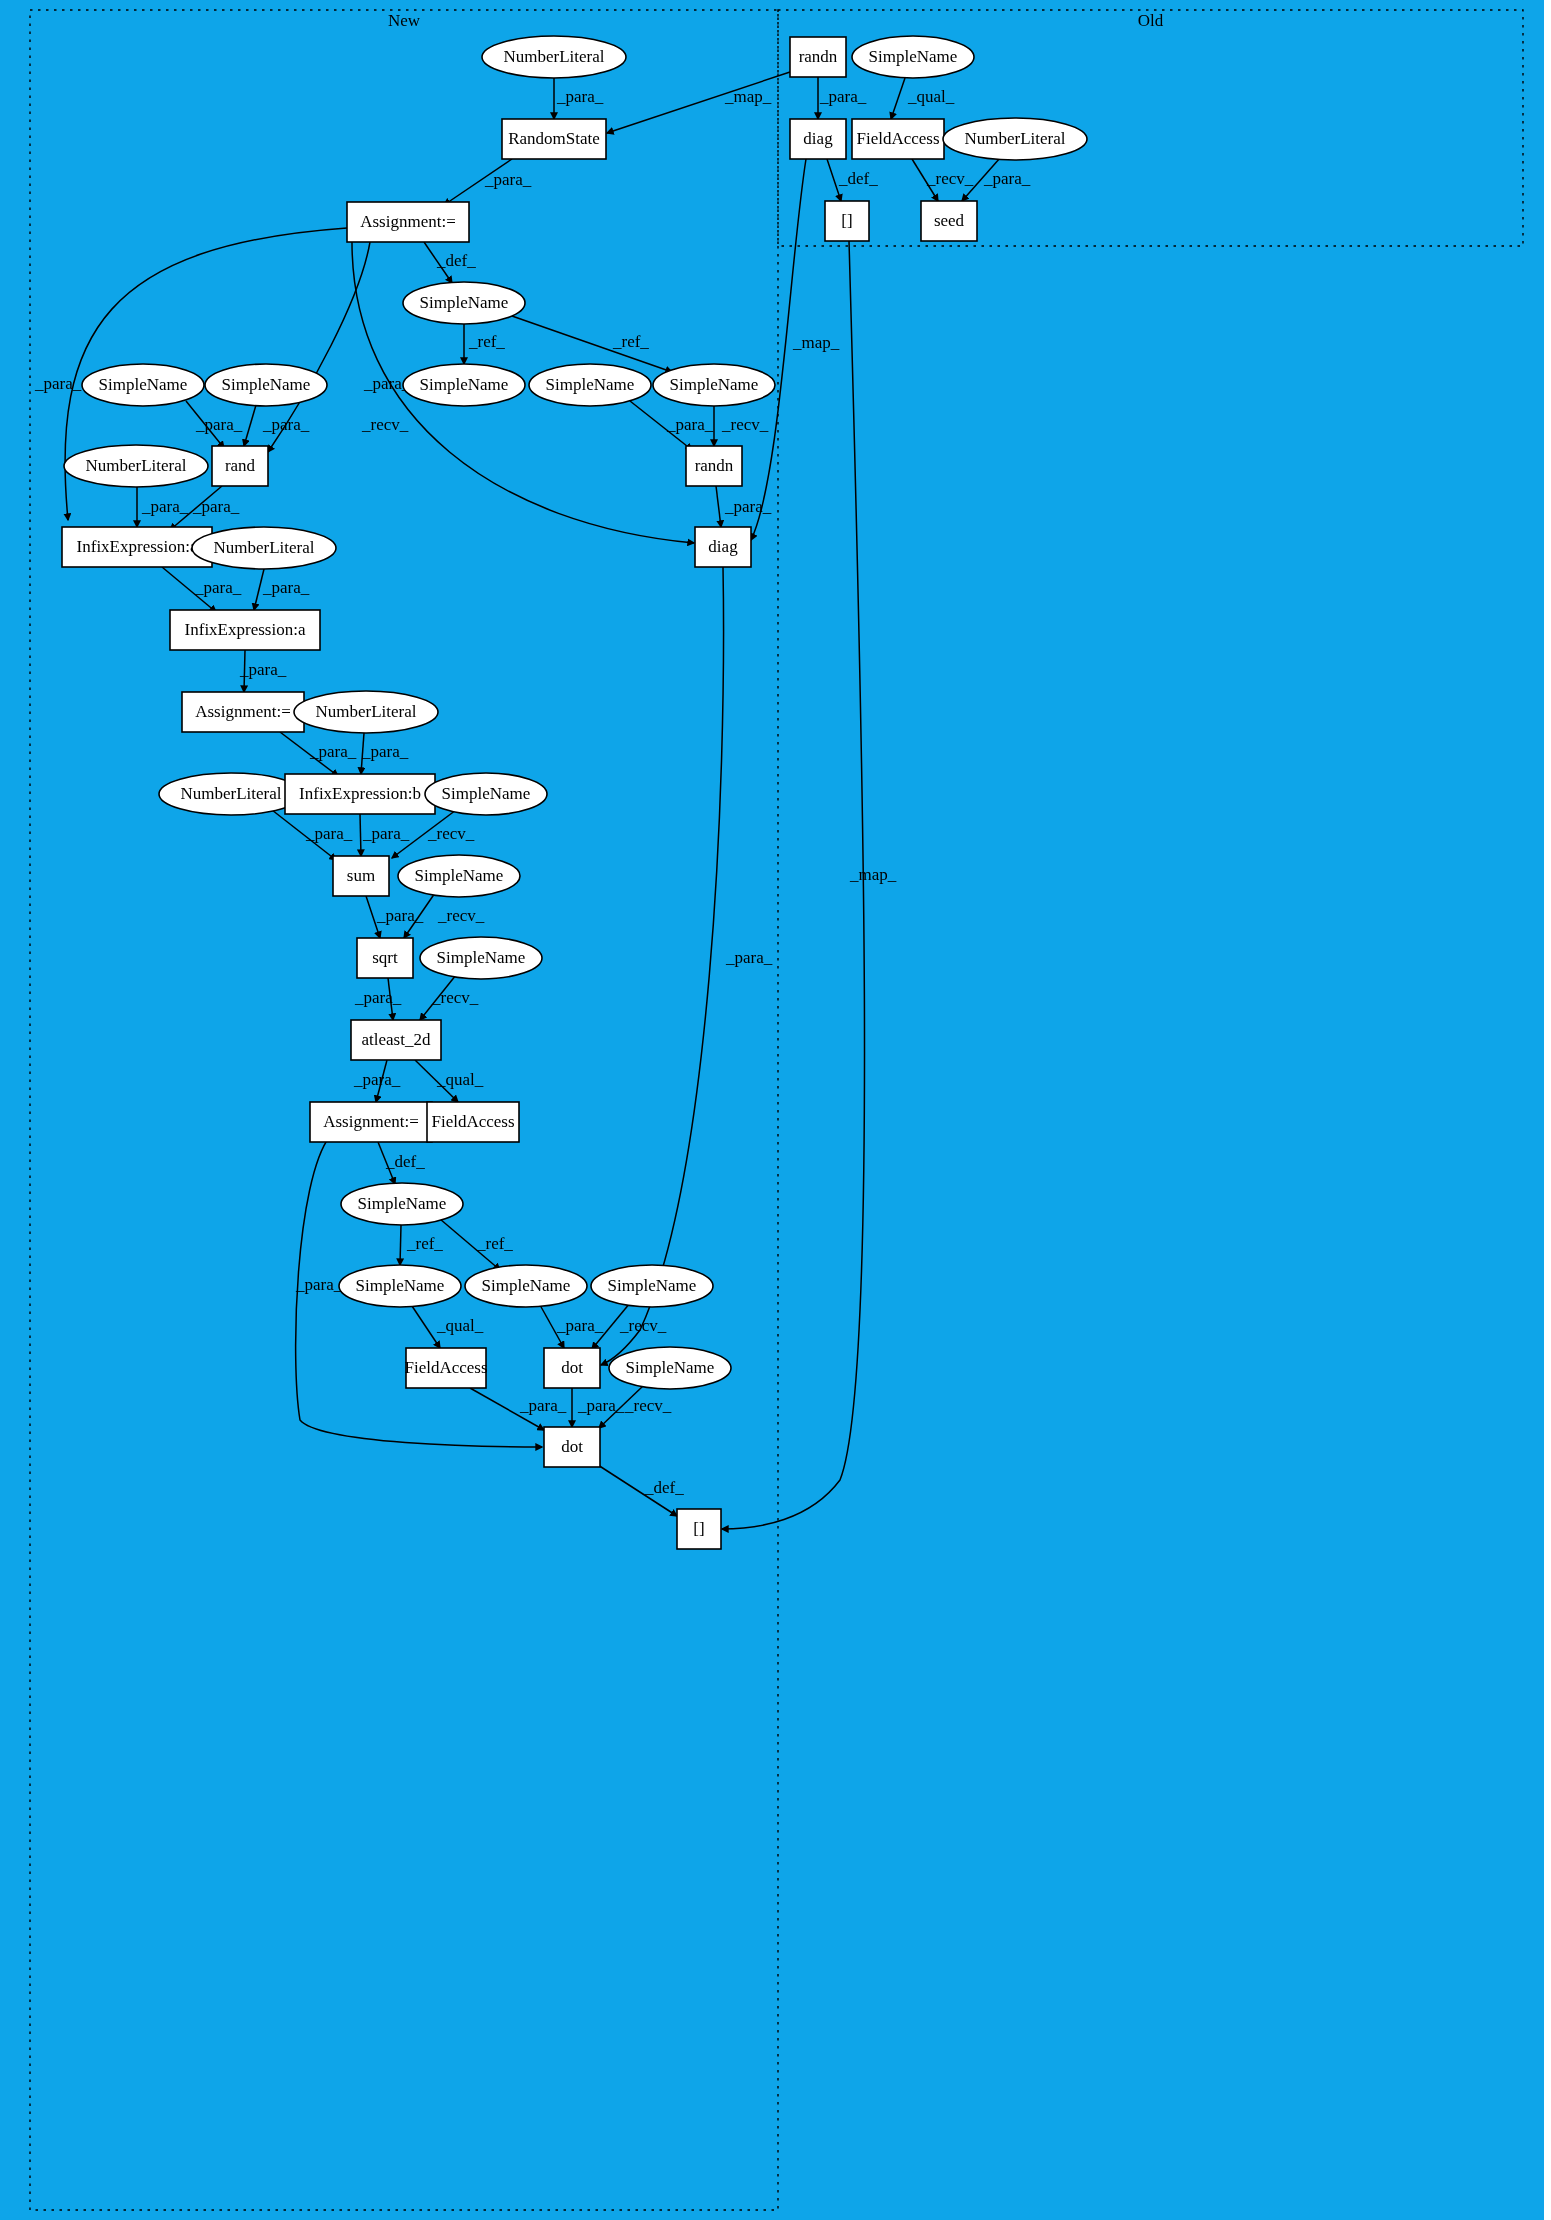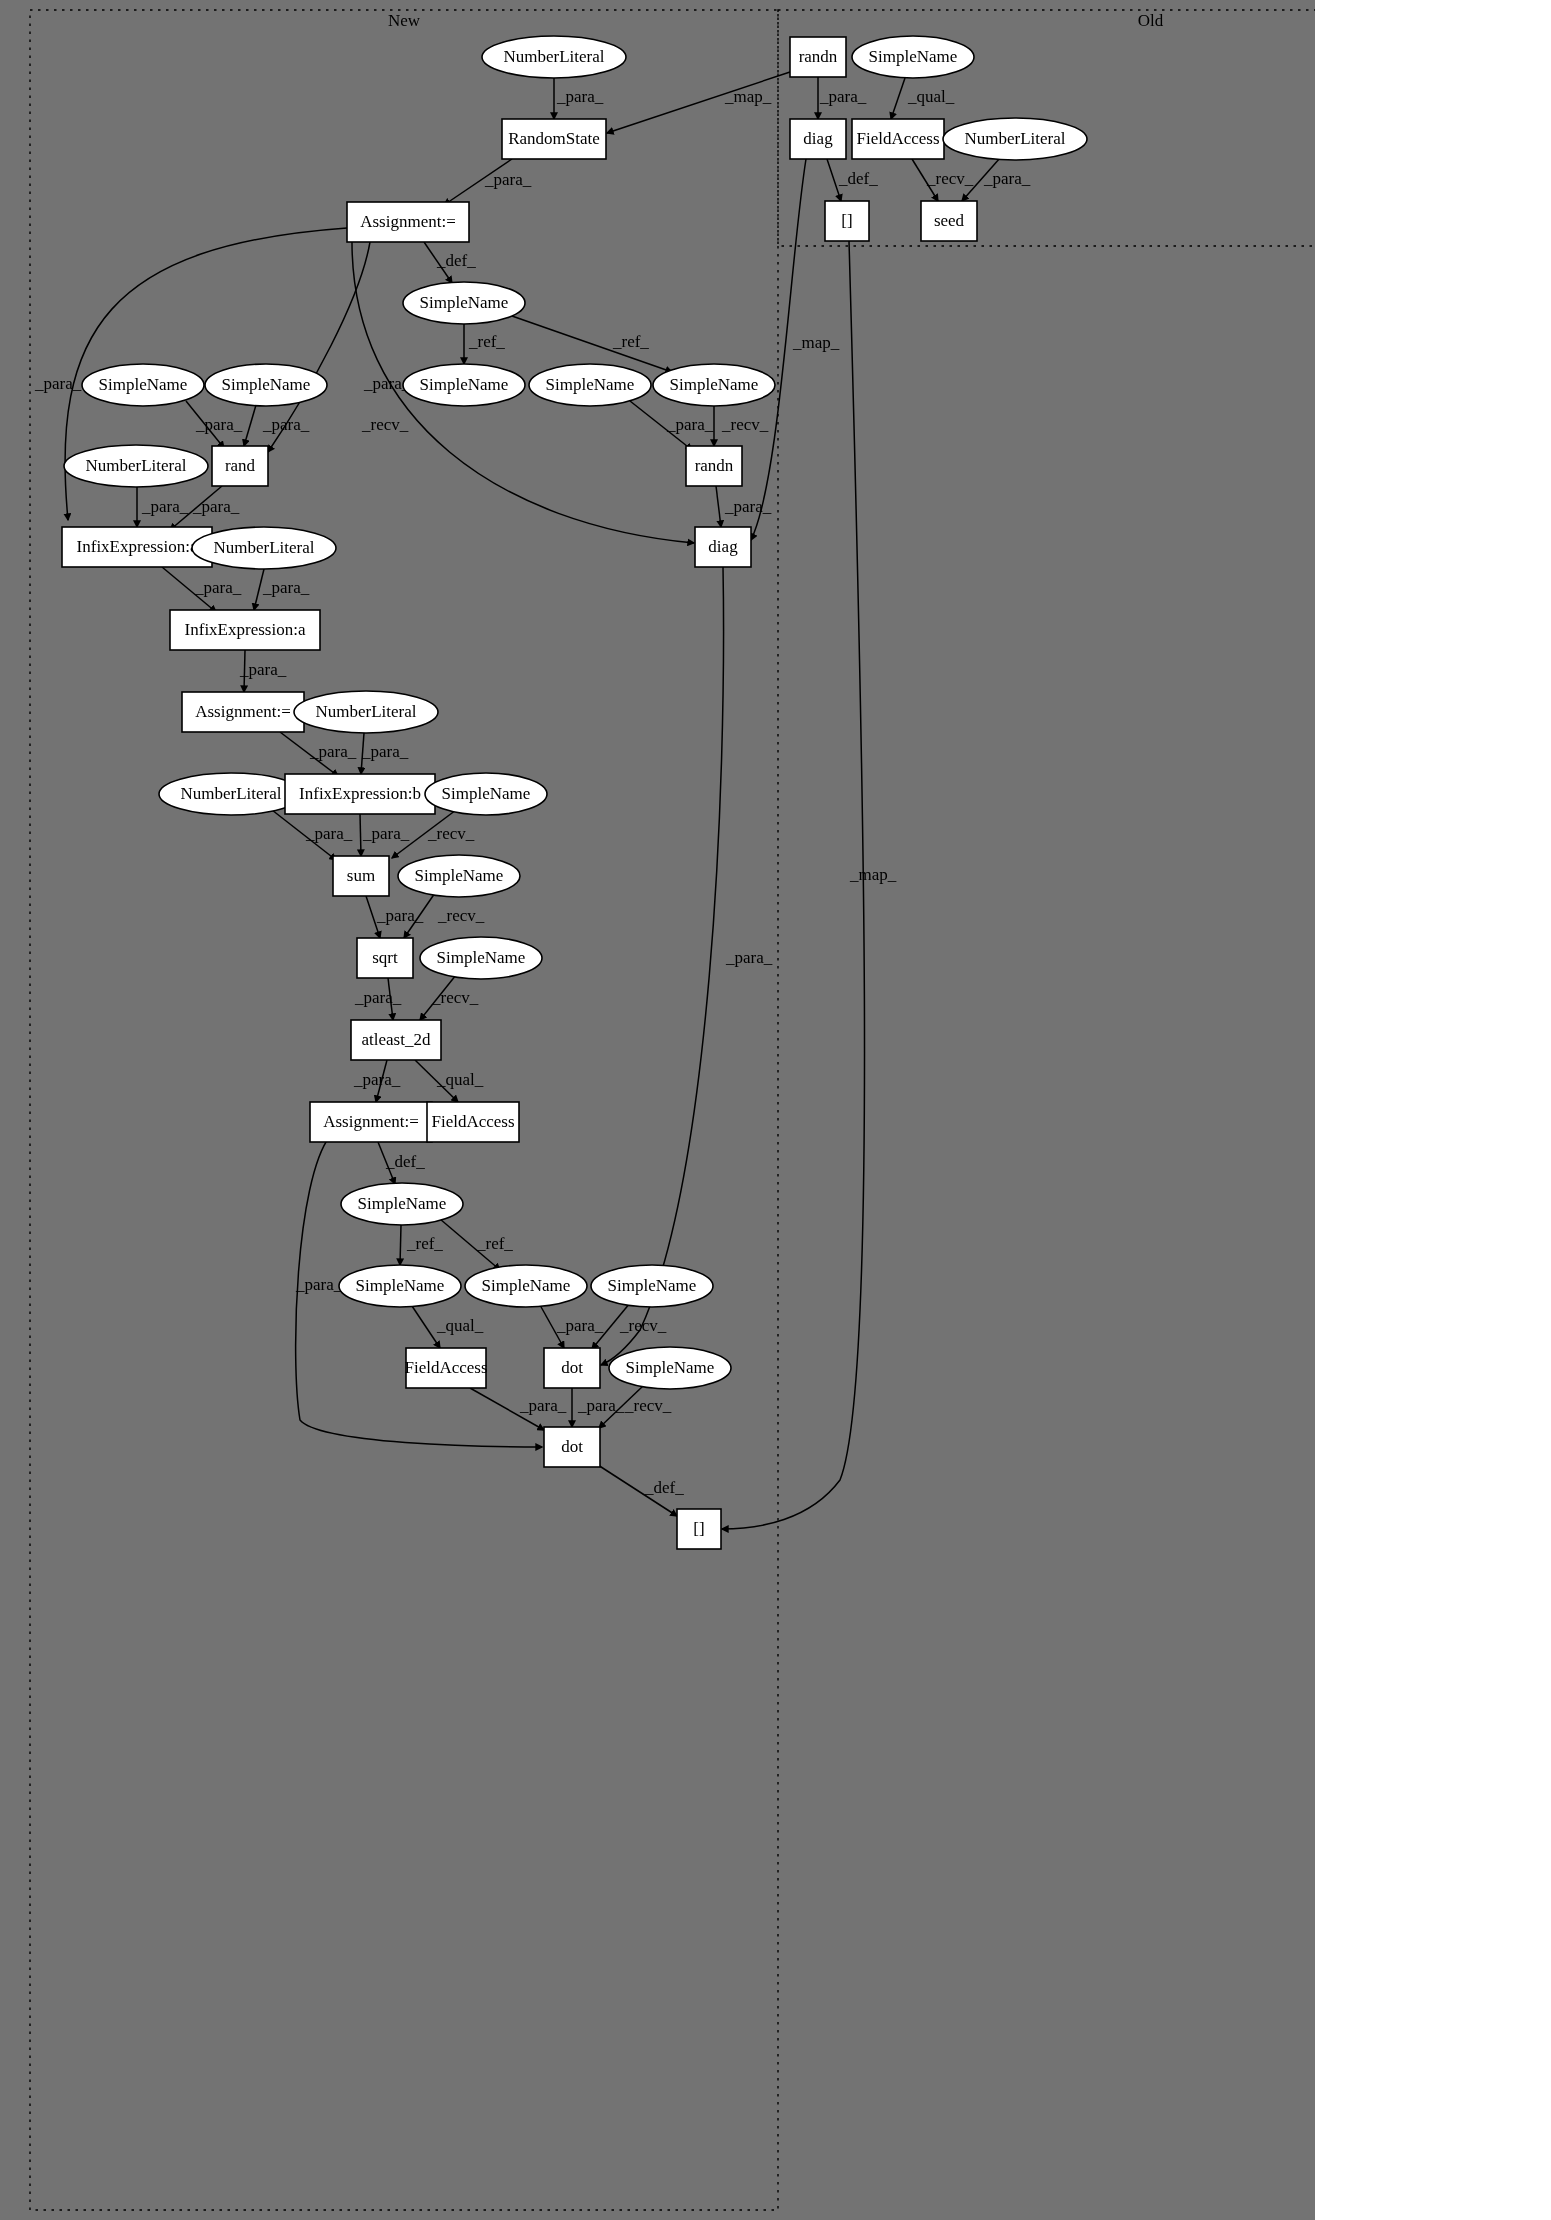--- a/index.html
+++ b/index.html
@@ -2,23 +2,23 @@
 <html><head>
 <meta charset="utf-8">
 <style>
   html, body {
     margin: 0;
     padding: 0;
     background: #ffffff;
   }
   #canvas {
     position: relative;
-    width: 1315px;
+    width: 1544px;
     height: 2220px;
-    background: #737373;
+    background: #0ea5e9;
     font-family: "Liberation Serif", "DejaVu Serif", serif;
     overflow: hidden;
     text-align: right;
   }
   svg#graph {
     position: absolute;
     top: 0;
     left: 0;
     width: 1551px;
     height: 2220px;

